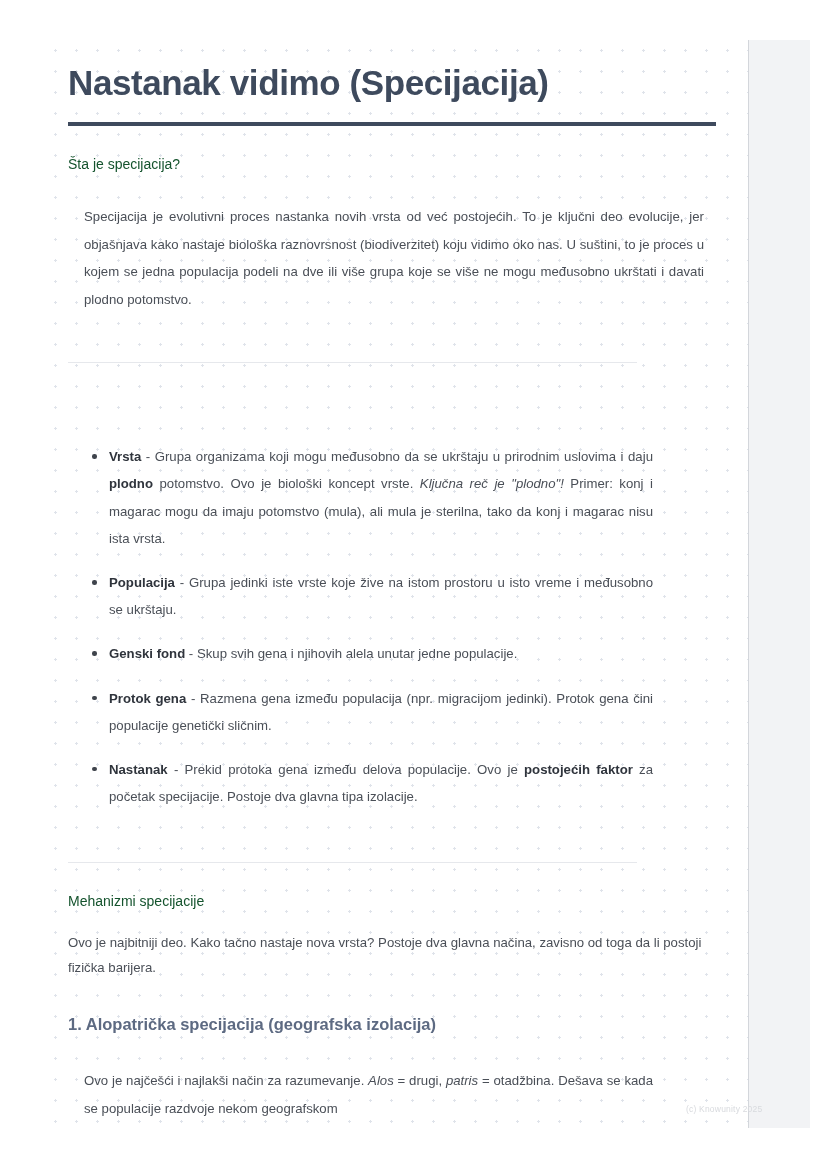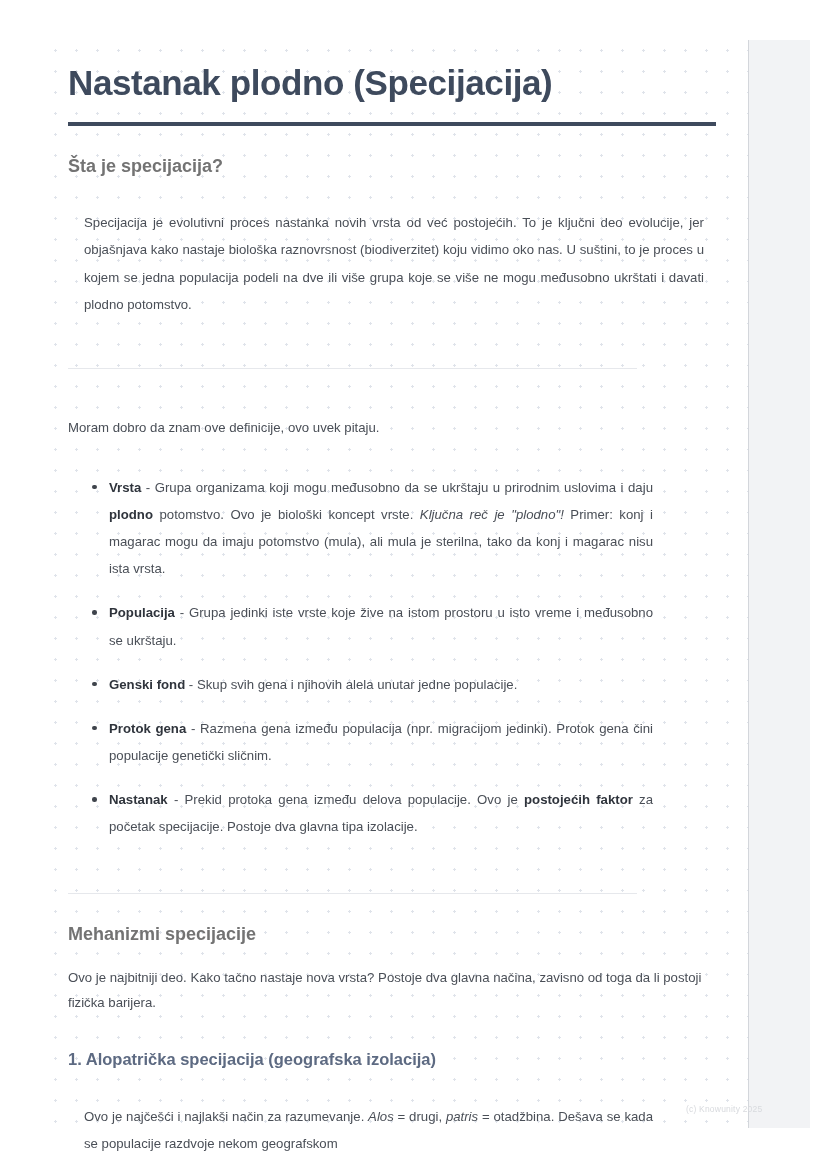--- a/index.html
+++ b/index.html
@@ -64,23 +64,23 @@
   }
   .title-rule {
     margin-top: 19px;
     width: 648px;
     height: 4px;
     background: #3e4a5d;
   }
 
   
   .h2 {
-    font-size: 18px;
-    font-weight: bold;
-    color: #737373;
+    font-size: 14px;
+    font-weight: normal;
+    color: #14532d;
     margin: 0;
     line-height: 1.3;
   }
   .h3 {
     font-size: 16.5px;
     font-weight: bold;
     color: #5d6a82;
     margin: 0;
     line-height: 1.3;
   }
@@ -165,35 +165,34 @@
 </head>
 <body>
 
 <div class="page">
 
   <div class="dot-grid"></div>
   <div class="right-band"></div>
 
   <div class="content">
 
-    <h1 class="doc-title">Nastanak plodno (Specijacija)</h1>
+    <h1 class="doc-title">Nastanak vidimo (Specijacija)</h1>
     <div class="title-rule"></div>
 
     <div class="sp-title-h2"></div>
 
     <h2 class="h2">Šta je specijacija?</h2>
     <div class="sp-h2-p"></div>
     <p class="body">Specijacija je evolutivni proces nastanka novih vrsta od već postojećih. To je ključni deo evolucije, jer objašnjava kako nastaje biološka raznovrsnost (biodiverzitet) koju vidimo oko nas. U suštini, to je proces u kojem se jedna populacija podeli na dve ili više grupa koje se više ne mogu međusobno ukrštati i davati plodno potomstvo.</p>
 
     <div class="sp-p-div"></div>
     <hr class="divider">
     <div class="sp-div-h2"></div>
 
     <div class="sp-h2-lead"></div>
-    <p class="lead">Moram dobro da znam ove definicije, ovo uvek pitaju.</p>
     <div class="sp-lead-ul"></div>
 
     <ul class="bullets">
 
       <li>
         <span class="dot"></span><b>Vrsta</b><span> - </span><span>Grupa organizama koji mogu međusobno da se ukrštaju u prirodnim uslovima i daju </span><b>plodno</b><span> potomstvo. Ovo je biološki koncept vrste. </span><i>Ključna reč je "plodno"!</i><span> Primer: konj i magarac mogu da imaju potomstvo (mula), ali mula je sterilna, tako da konj i magarac nisu ista vrsta.</span>
       </li>
 
       <li>
         <span class="dot"></span><b>Populacija</b><span> - </span><span>Grupa jedinki iste vrste koje žive na istom prostoru u isto vreme i međusobno se ukrštaju.</span>

